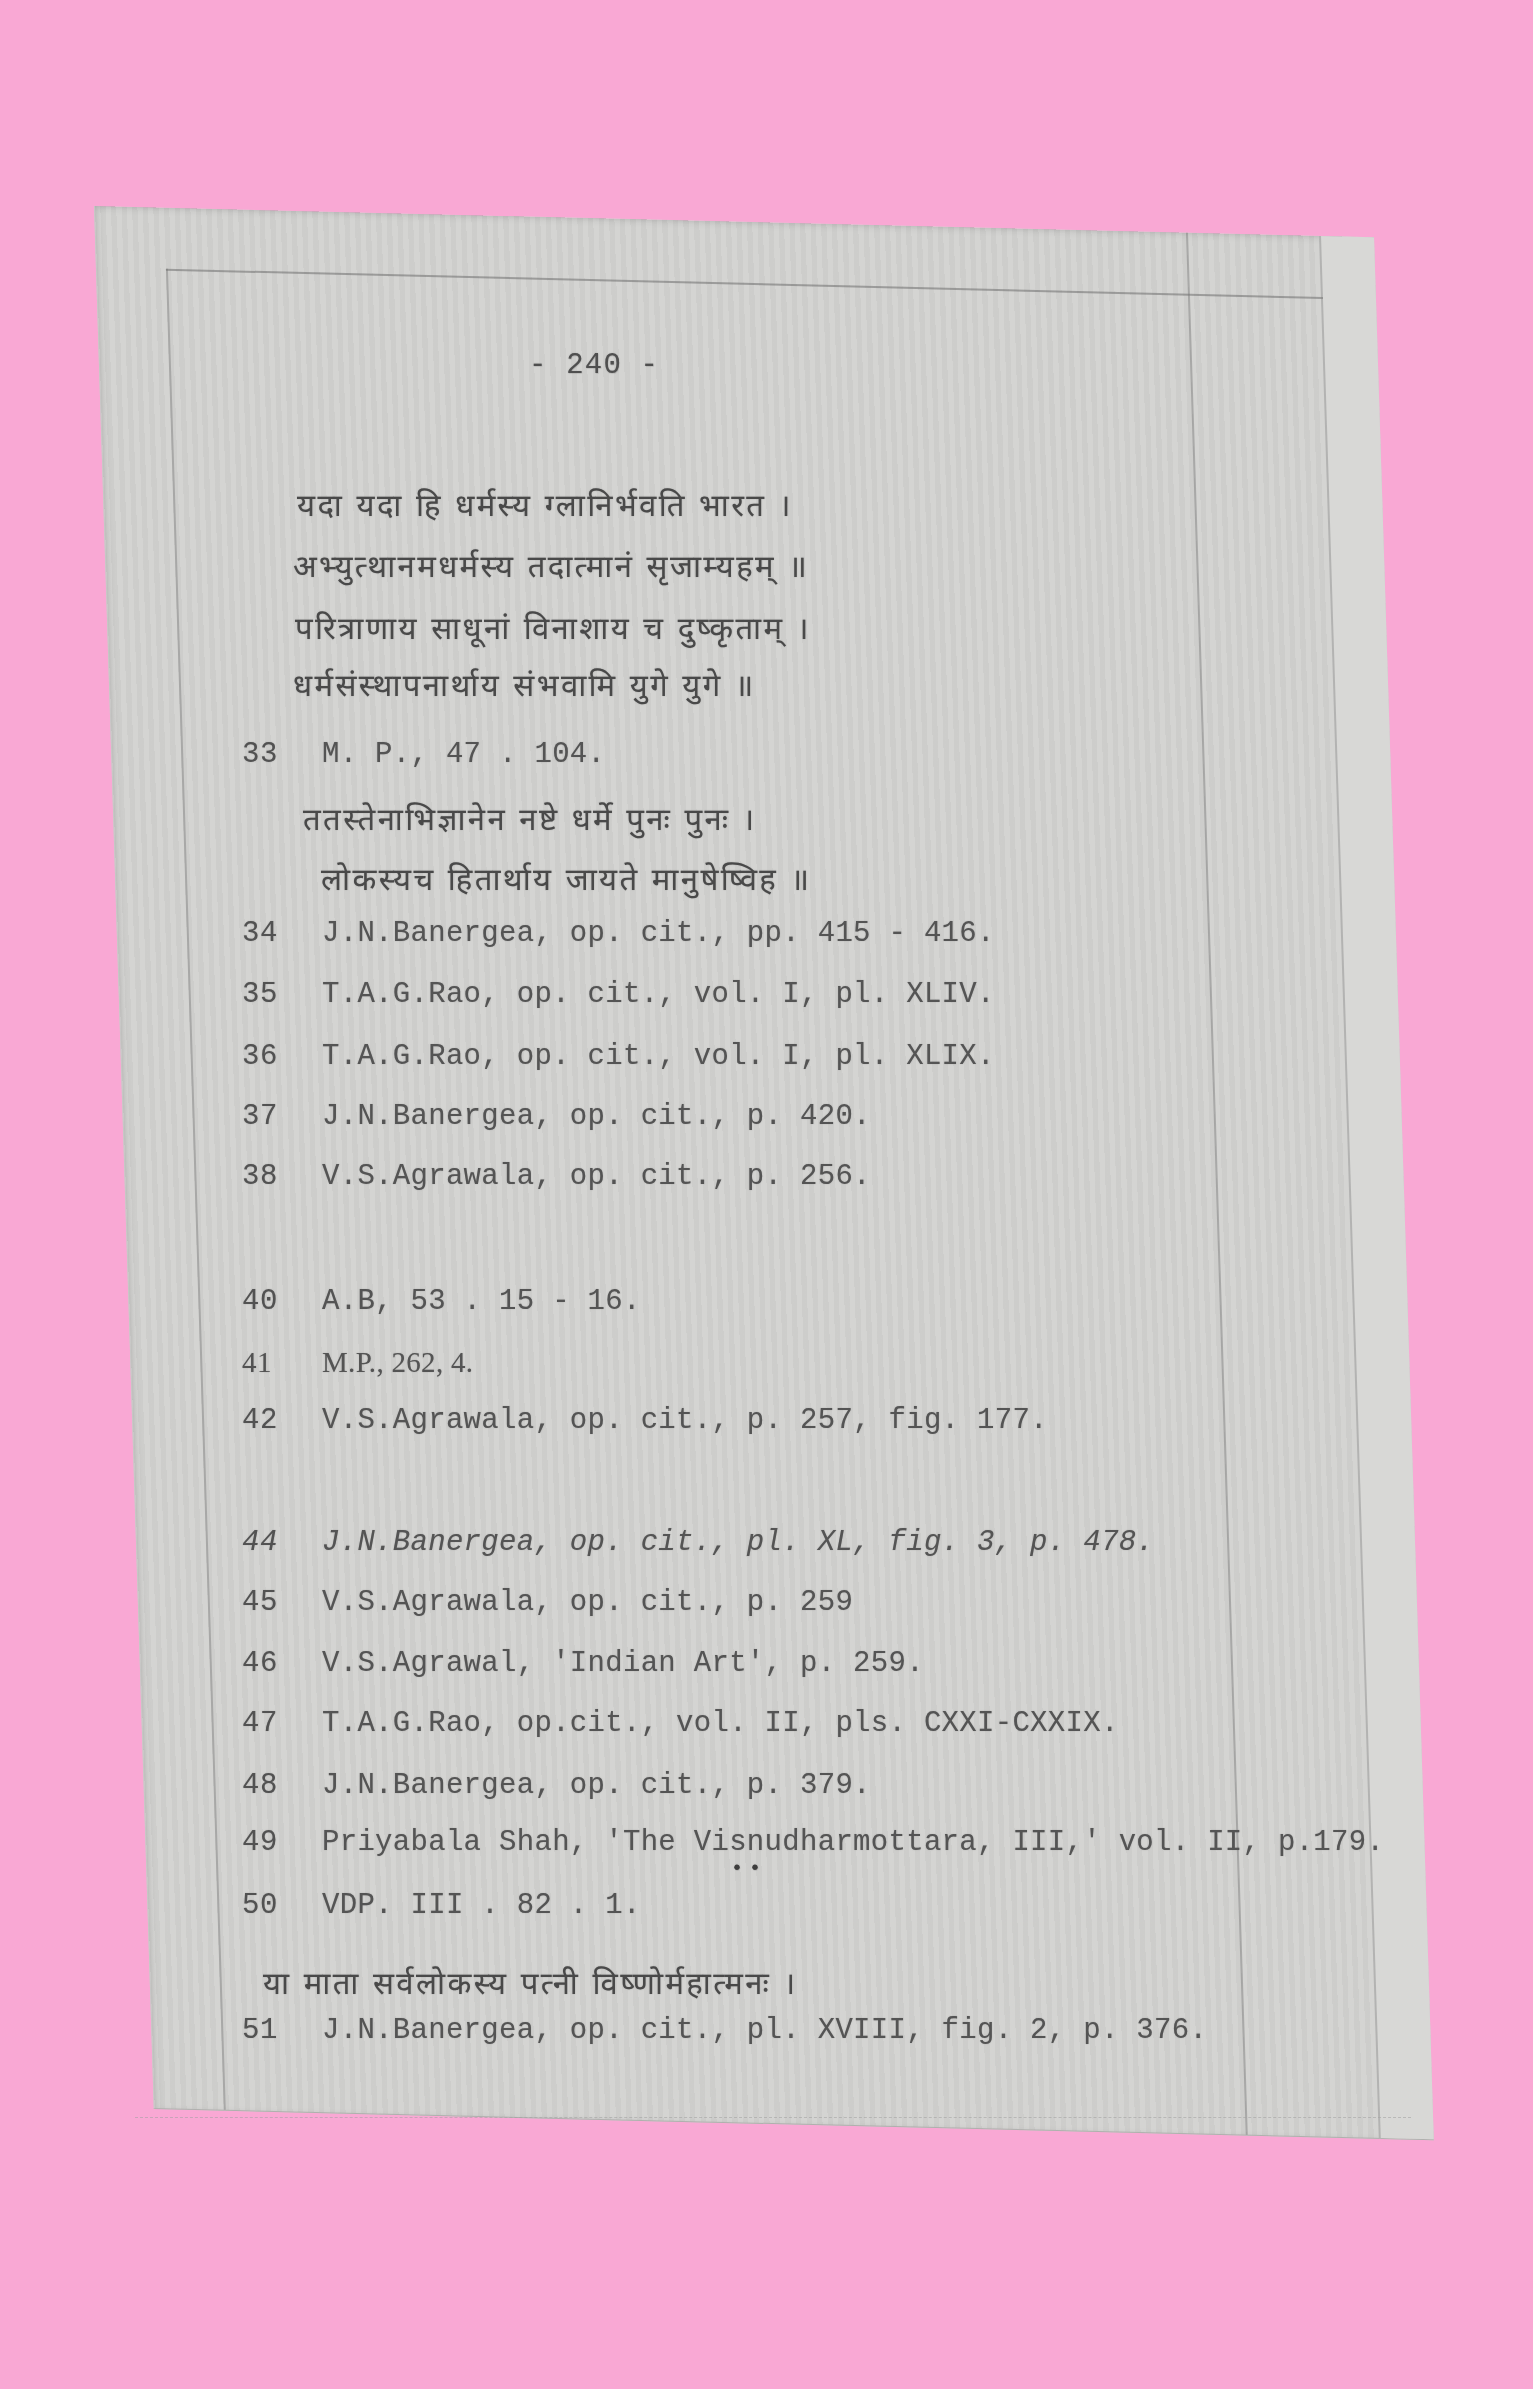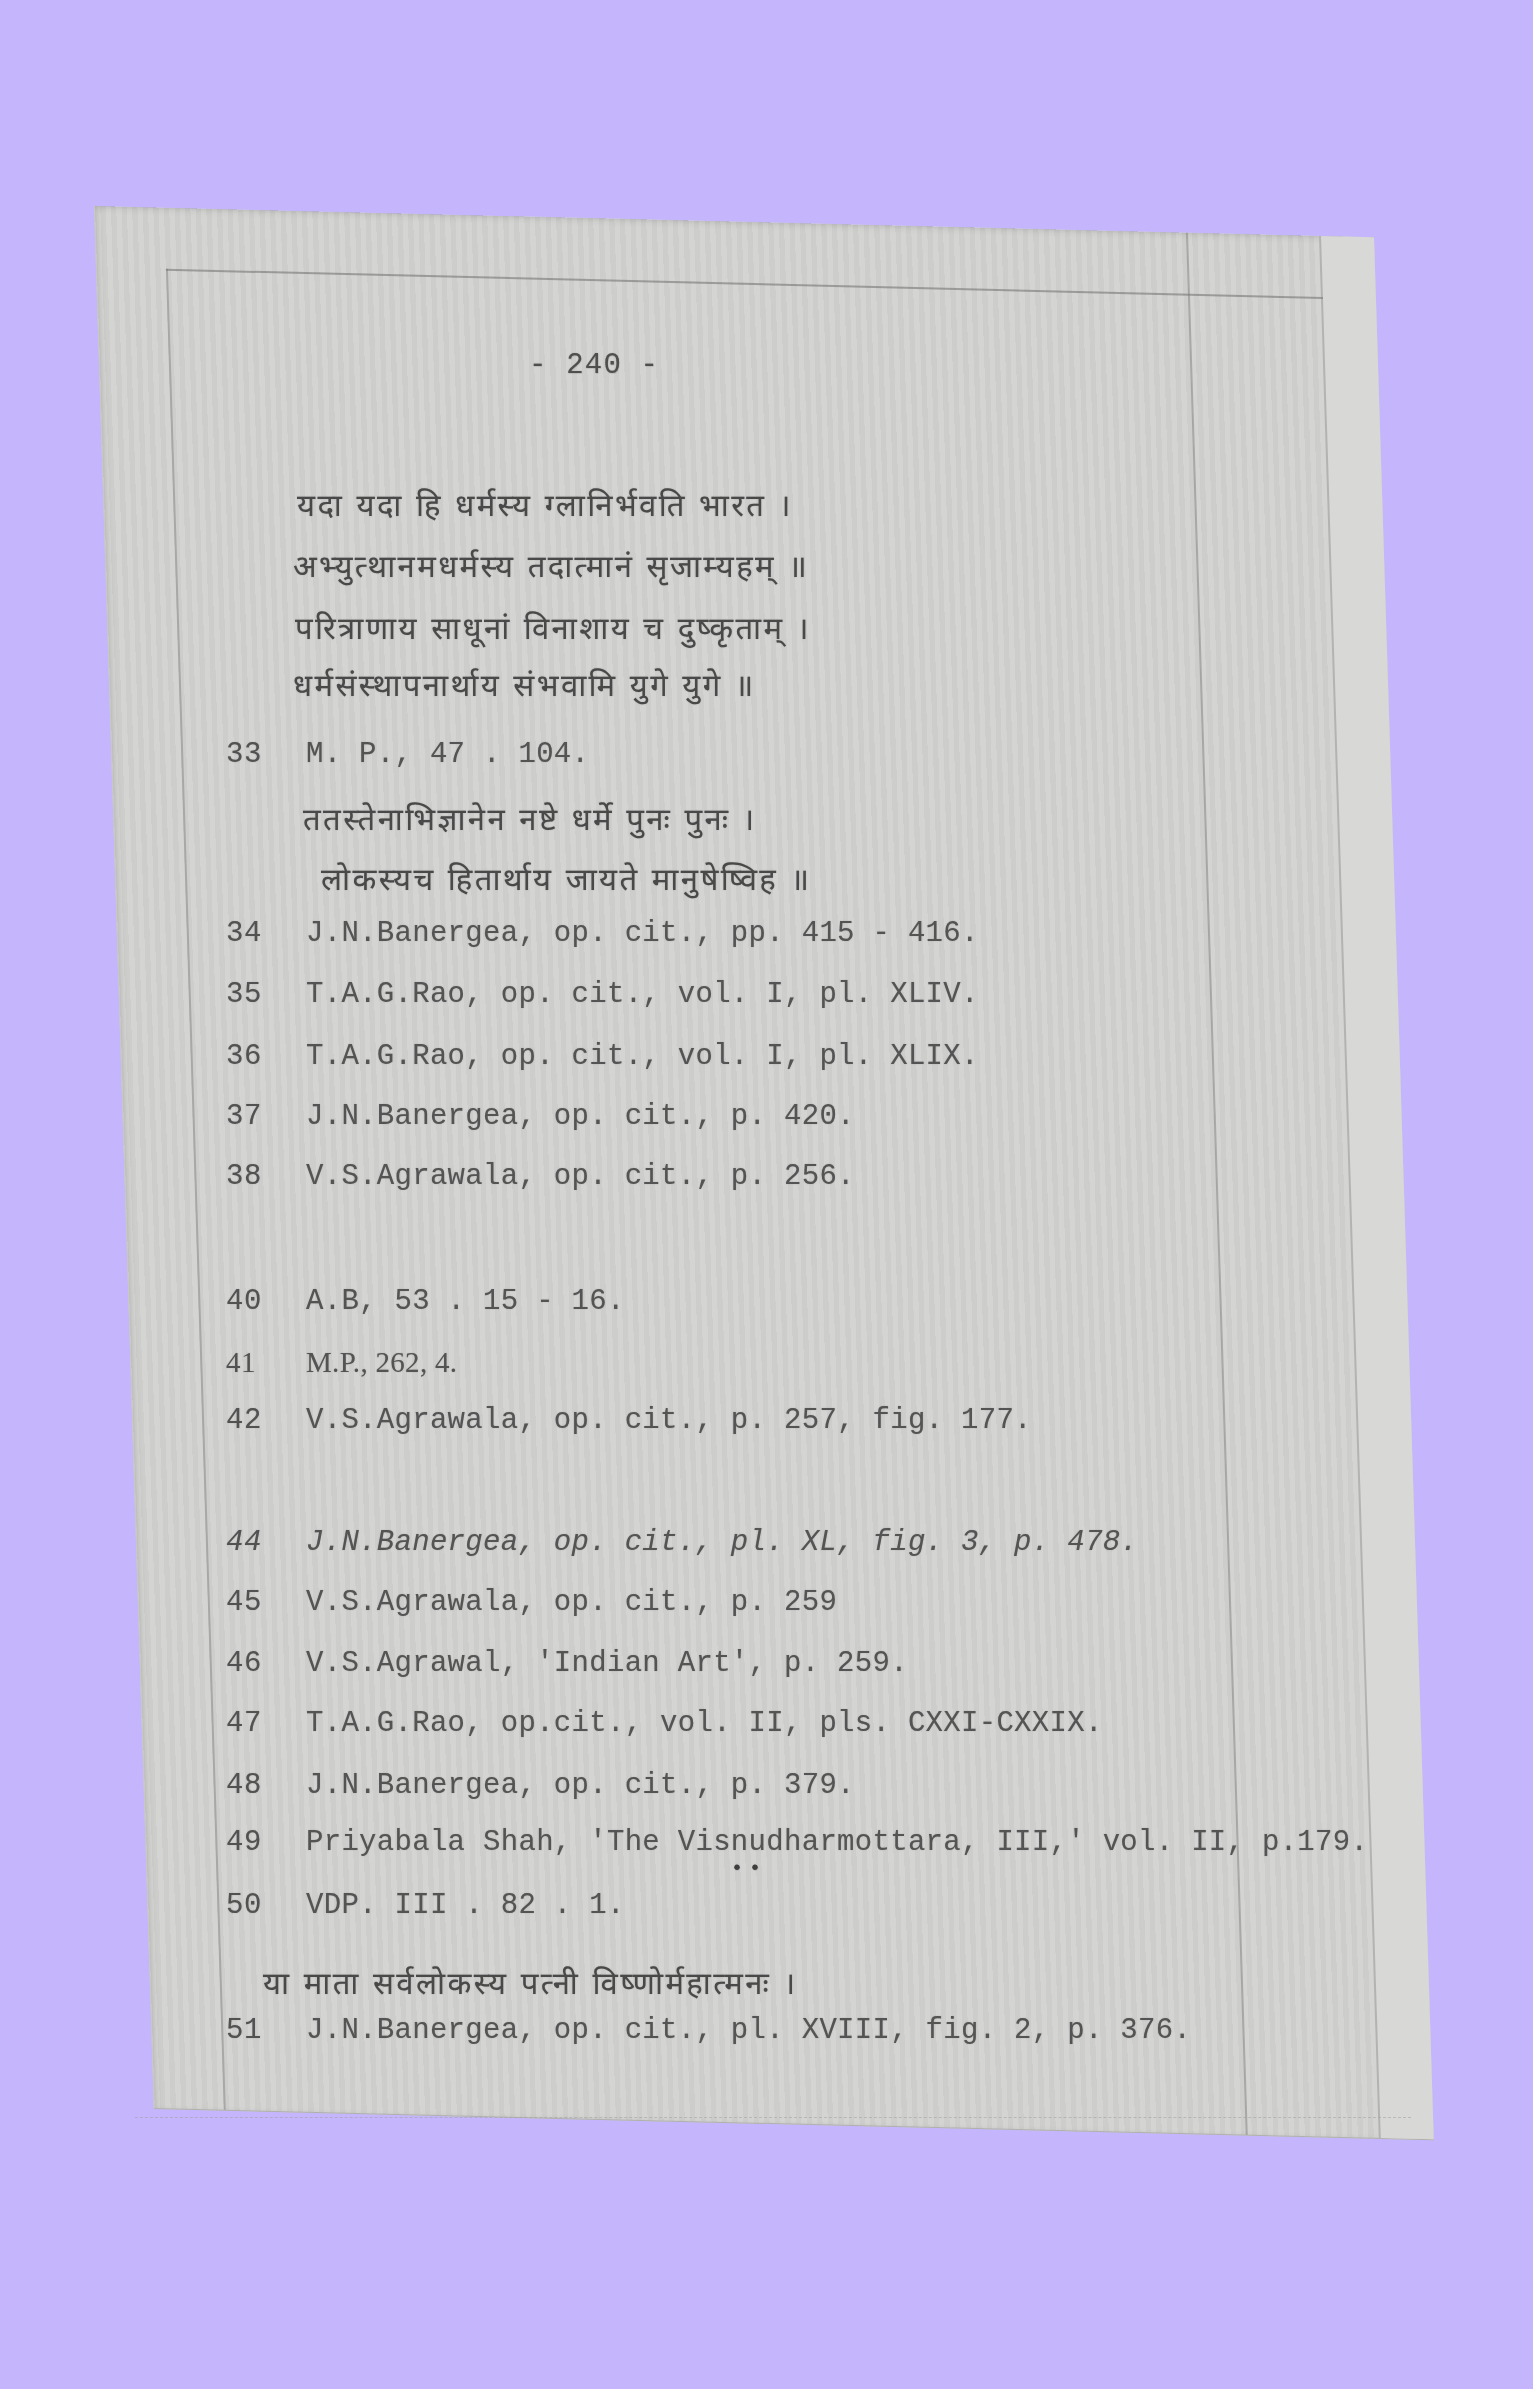--- a/index.html
+++ b/index.html
@@ -1,38 +1,38 @@
 <!DOCTYPE html>
 <html style="font-size:9.4px"><head>
 <meta charset="utf-8">
 <style>
   html,body{margin:0;padding:0;}
   body{background:#fcfcfc;}
-  .canvas{position:relative;width:1534px;height:2389px;background:#c4b5fd;overflow:hidden;
+  .canvas{position:relative;width:1534px;height:2389px;background:#f9a8d4;overflow:hidden;
           font-family:"Liberation Mono", monospace;}
   
   .page-bg{position:absolute;left:94px;top:206px;width:1279px;height:1902px;
            background:#d2d2d0;
            transform:skew(1.8deg,1.4deg);transform-origin:top left;
            border-bottom:1.8px solid #b0b0ae;border-left:1.2px solid #c6c6c4;
            box-shadow:inset 4.7px 0 8.2px -4.7px rgba(0,0,0,.18), inset 0 4.7px 8.2px -4.7px rgba(0,0,0,.14);}
   .page-bg .texture{position:absolute;inset:0;
            background:repeating-linear-gradient(90deg, rgba(255,255,255,.05) 0 5.3px, rgba(0,0,0,.022) 5.3px 10.6px);}
   .right-strip{position:absolute;top:0;bottom:0;left:1224px;right:0;background:#d8d8d6;}
   .fold-a{position:absolute;top:0;bottom:0;left:1091px;width:1.8px;background:rgba(118,118,118,.45);}
   .fold-b{position:absolute;top:0;bottom:0;left:1224px;width:1.8px;background:rgba(124,124,124,.4);}
   .sheet-top-edge{position:absolute;left:69px;right:53px;top:61px;height:2.4px;background:rgba(100,100,100,.5);}
   .sheet-left-edge{position:absolute;left:69px;top:61px;bottom:0;width:1.8px;background:rgba(108,108,108,.38);}
   .scan-artifact{position:absolute;left:135px;top:2117px;width:1276px;height:0;
            border-top:1.8px dashed rgba(160,160,160,.55);}
   
   .txt{position:absolute;white-space:nowrap;color:#545454;
        text-shadow:0 0 1.2px rgba(80,80,80,.38), 0.6px 0.6px 0 rgba(90,90,90,.12);}
   .pageno{font-size:29px;letter-spacing:1.2px;color:#4f4f4f;}
-  .fn-row{position:absolute;left:0;width:1422px;height:41px;}
+  .fn-row{position:absolute;left:16px;width:1422px;height:41px;}
   .fn-num{position:absolute;left:226px;font-size:29px;letter-spacing:0.6px;color:#525252;
           text-shadow:0 0 1.2px rgba(80,80,80,.38);}
   .fn-ref{position:absolute;left:306px;font-size:29px;letter-spacing:0.3px;color:#545454;
           text-shadow:0 0 1.2px rgba(80,80,80,.38);}
   .skt{font-family:"DejaVu Sans", sans-serif;font-size:31px;letter-spacing:2.4px;
        color:#494949;text-shadow:0 0 1.2px rgba(70,70,70,.4);}
   .underdots{font-size:20px;letter-spacing:5.9px;color:#3e3e3e;}
 </style>
 </head>
 <body>

